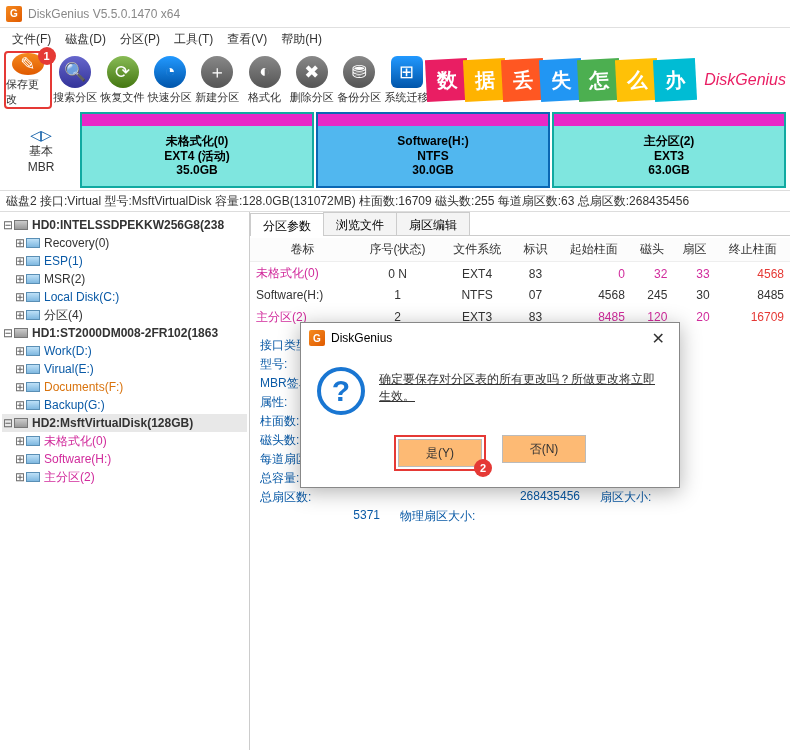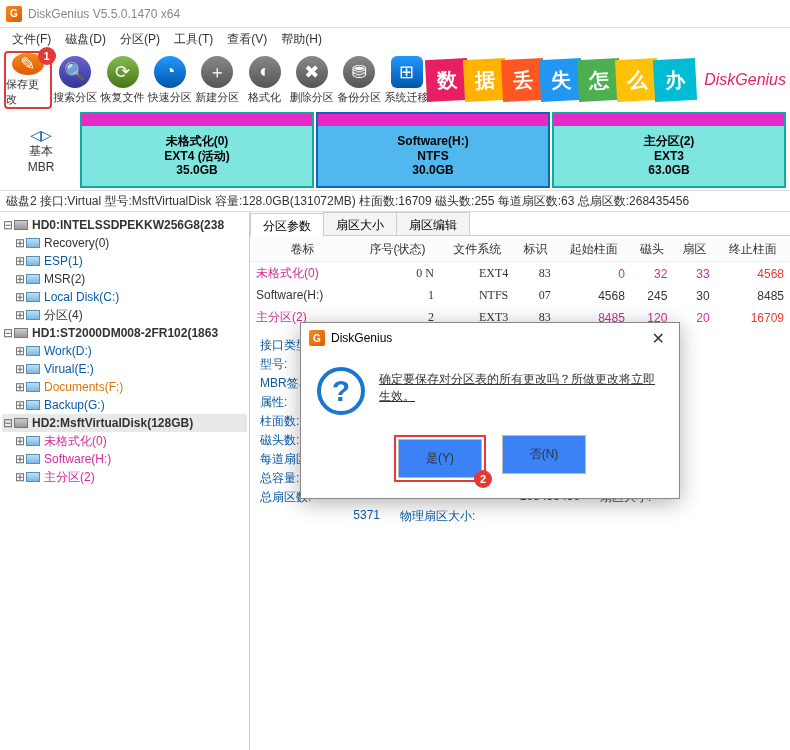--- a/index.html
+++ b/index.html
@@ -51,39 +51,39 @@
 .right { flex:1; display:flex; flex-direction:column; overflow:hidden;}
 .tabs { height:24px; display:flex; border-bottom:1px solid #ccc;}
 .tabs .tab { padding:4px 12px; border:1px solid #ccc; border-bottom:none; background:#f4f4f4; margin-right:-1px;}
 .tabs .tab.active { background:#fff; position:relative; top:1px;}
 
 .tablewrap { padding:2px 0;}
 table.pt { width:100%; border-collapse:collapse; }
 table.pt th { text-align:center; font-weight:normal; color:#333; padding:3px 4px; border-bottom:1px solid #eee; background:#fcfcfc;}
 table.pt td { text-align:right; padding:3px 6px; color:#333; }
 table.pt td.l { text-align:left; }
-table.pt td.c { text-align:right;font-family:Liberation Serif, serif; }
+table.pt td.c { text-align:center; }
 table.pt .mag { color:#d12b9c; }
 table.pt .red { color:#e53935; }
 
 .props { padding:6px 10px; display:grid; grid-template-columns: 140px 200px 140px 1fr; row-gap:2px;}
 .props .k { color:#0a5aa6; }
 .props .v { color:#0a5aa6; text-align:right; padding-right:20px;}
 
 
 .overlay { position:absolute; left:0; top:0; width:100%; height:100%; }
 .dialog { position:absolute; left:300px; top:322px; width:380px; background:#fff; border:1px solid #888; box-shadow:0 4px 20px rgba(0,0,0,.3);}
 .dialog .dtitle { height:30px; display:flex; align-items:center; padding:0 8px; }
 .dialog .dtitle .logo { width:16px;height:16px;background:linear-gradient(135deg,#f58a1f,#e05a00);border-radius:2px;margin-right:6px;display:flex;align-items:center;justify-content:center;color:#fff;font-weight:bold;font-size:10px;}
 .dialog .dtitle .dclose { margin-left:auto; font-size:16px; color:#333; padding:0 6px;}
 .dialog .dbody { padding:14px 16px 0 16px; display:flex; gap:14px; align-items:flex-start; min-height:70px;}
 .dialog .qicon { width:48px;height:48px; border:4px solid #1976d2; border-radius:50%; color:#1976d2; font-size:30px; font-weight:bold; display:flex;align-items:center;justify-content:center;}
 .dialog .msg { flex:1; padding-top:4px; color:#333;text-decoration:underline;}
 .dialog .dbtns { display:flex; justify-content:center; gap:16px; padding:12px 0 16px 0;}
-.dialog button { width:84px; height:39px; background:#3b82f6; border:1px solid #bbb; color:#333;}
+.dialog button { width:84px; height:28px; background:#fdba74; border:1px solid #bbb; color:#333;}
 .dialog .yeswrap { border:2px solid #e53935; padding:2px; position:relative;}
 .dialog .yeswrap .badge { top:auto; bottom:-8px; right:-8px;}
 </style>
 </head>
 <body>
 
 <div class="titlebar">
   <span class="logo">G</span>
   <span class="title">DiskGenius V5.5.0.1470 x64</span>
 </div>
@@ -271,21 +271,21 @@
       <div class="row">
    <span class="tw"></span>
         <span class="tw">⊞</span>
    <span class="particon"></span>
    <span class="c-magenta">主分区(2)</span>
       </div>
     </div>
   <div class="right">
     <div class="tabs">
       <div class="tab active">分区参数</div>
-      <div class="tab">扇区大小</div>
+      <div class="tab">浏览文件</div>
       <div class="tab">扇区编辑</div>
     </div>
     <div class="tablewrap">
       <table class="pt">
           <thead>
             <tr id="pthead">
               <th>卷标</th>
               <th>序号(状态)</th>
               <th>文件系统</th>
               <th>标识</th>

